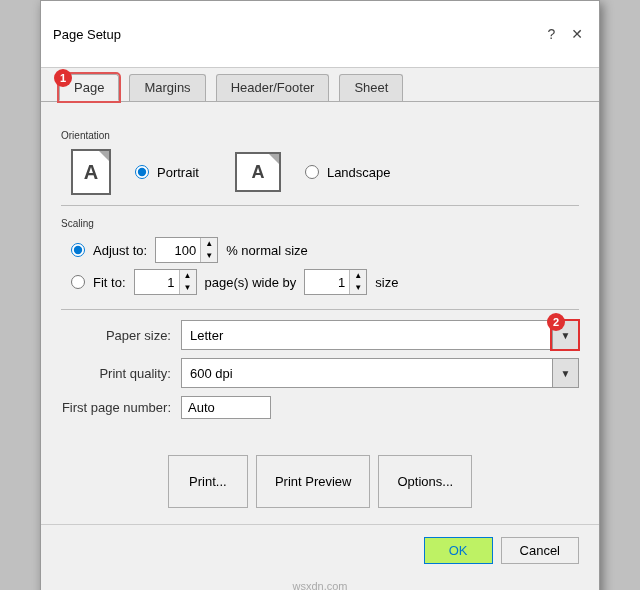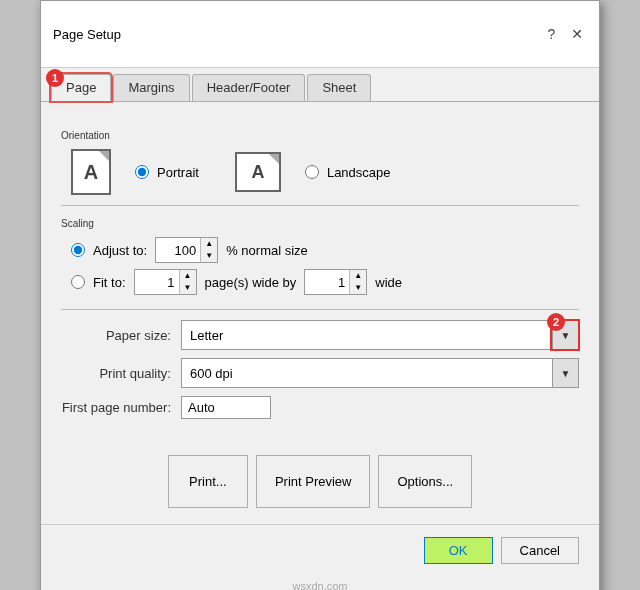--- a/index.html
+++ b/index.html
@@ -58,20 +58,21 @@
     .tab {
       padding: 5px 14px;
       border: 1px solid #adadad;
       background: #e0e0e0;
       cursor: pointer;
       font-size: 13px;
       color: #333;
       border-bottom: none;
       border-radius: 3px 3px 0 0;
       position: relative;
+      margin-left: 8px;
     }
     .tab.active {
       background: #f0f0f0;
       border-bottom: 1px solid #f0f0f0;
       z-index: 2;
       font-weight: normal;
       outline: 2px solid #e05555;
       outline-offset: 0px;
     }
     .badge {
@@ -383,21 +384,21 @@
           </div>
         </div>
         <span>page(s) wide by</span>
         <div class="spinner-wrap">
           <input class="spinner-input" type="text" value="1" style="">
           <div class="spinner-btns">
             <button class="spin-btn">▲</button>
             <button class="spin-btn">▼</button>
           </div>
         </div>
-        <span>wide</span>
+        <span>size</span>
       </div>
     </div>
 
     <hr class="divider" style="margin-top:14px;">
 
     <div class="field-row">
       <span class="field-label">Paper size:</span>
       <div class="select-wrap">
         <span class="select-value">Letter</span>
         <div class="select-arrow highlighted">

